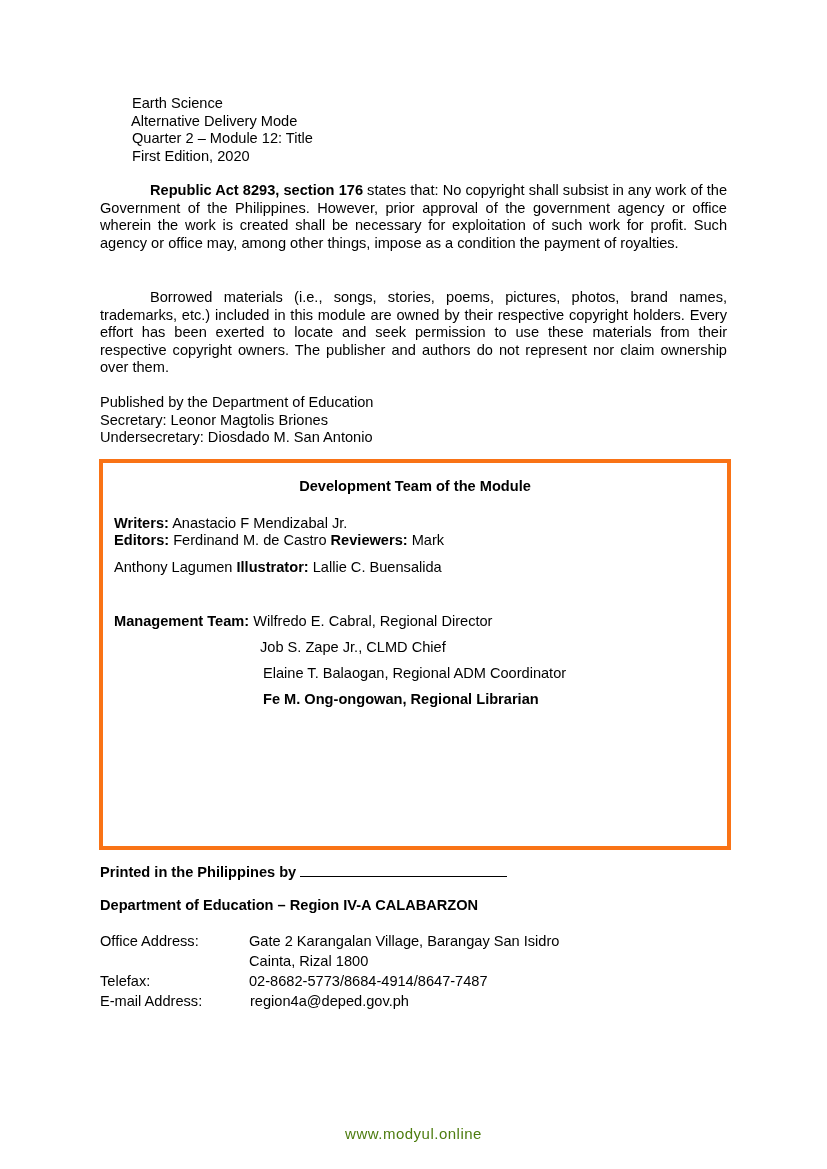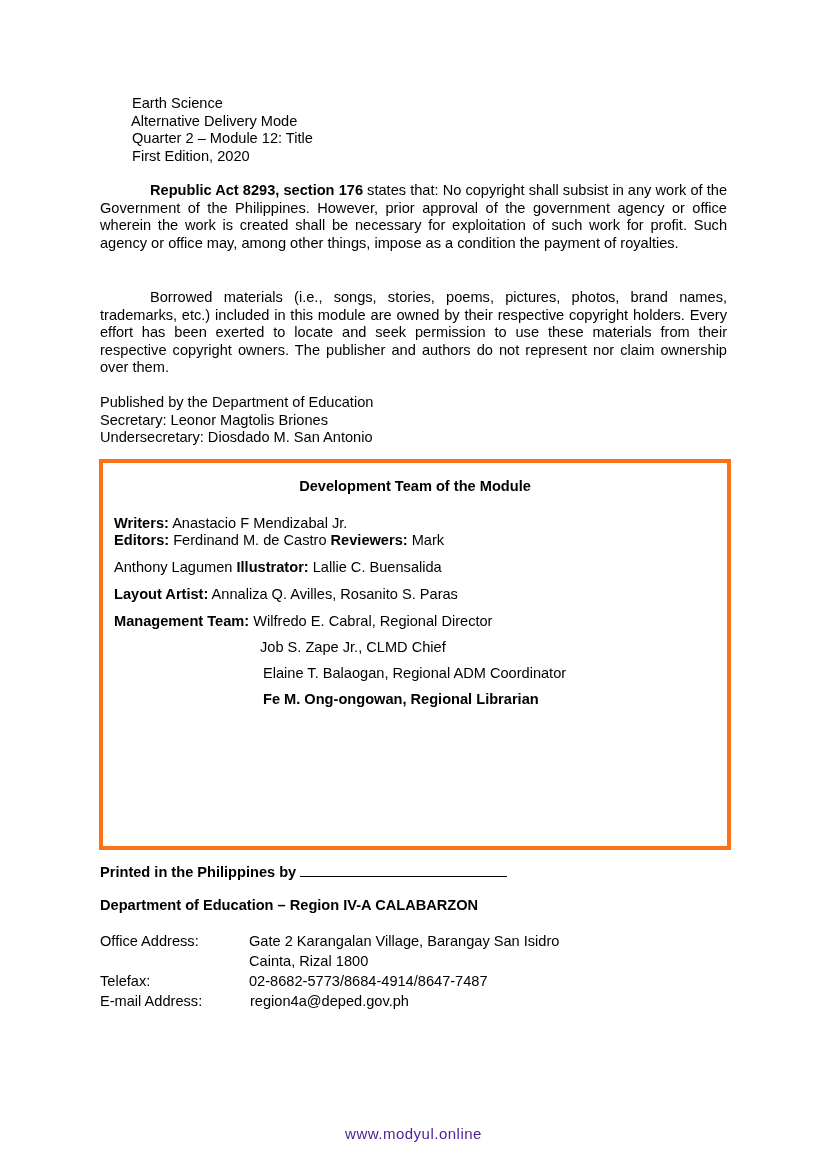--- a/index.html
+++ b/index.html
@@ -22,21 +22,21 @@
       border: 4px solid #f97316;
     }
     .team-title { position: absolute; left: 0; right: 0; top: 15px; text-align: center; font-weight: bold; }
     .team-line { position: absolute; left: 11px; }
     .printed { left: 100px; top: 862px; font-weight: bold; }
     .printed .blank { display: inline-block; width: 207px; border-bottom: 1.5px solid #000; height: 14px; vertical-align: baseline; margin-left: 4px; }
     .region { left: 100px; top: 897px; font-weight: bold; }
     .addr-row { position: absolute; left: 100px; }
     .addr-label { position: absolute; left: 0; white-space: nowrap; }
     .addr-value { position: absolute; left: 149px; white-space: nowrap; }
-    .watermark { left: 0; right: 0; top: 1125px; text-align: center; color: #4c1d95; font-size: 15px; letter-spacing: 0.5px; }
+    .watermark { left: 0; right: 0; top: 1125px; text-align: center; color: #4d7c0f; font-size: 15px; letter-spacing: 0.5px; }
   </style>
 </head>
 <body>
 
 <div class="abs header-block">
   <div>Earth Science</div>
   <div>Alternative Delivery Mode</div>
   <div>Quarter 2 – Module 12: Title</div>
   <div>First Edition, 2020</div>
 </div>
@@ -59,23 +59,20 @@
   <div class="team-title">Development Team of the Module</div>
   <div class="team-line" style="top:52px;">
     <span class="bold">Writers:</span><span> Anastacio F Mendizabal Jr.</span>
   </div>
   <div class="team-line" style="top:69px;">
     <span class="bold">Editors:</span><span> Ferdinand M. de Castro </span><span class="bold">Reviewers:</span><span> Mark</span>
   </div>
   <div class="team-line" style="top:96px;">
     <span>Anthony Lagumen </span><span class="bold">Illustrator:</span><span> Lallie C. Buensalida</span>
   </div>
-  <div class="team-line" style="top:123px;">
-    <span class="bold">Layout Artist:</span><span> Annaliza Q. Avilles, Rosanito S. Paras</span>
-  </div>
   <div class="team-line" style="top:150px;">
     <span class="bold">Management Team:</span> <span>Wilfredo E. Cabral, Regional Director</span>
   </div>
   <div class="team-line" style="top:176px; left:157px;">Job S. Zape Jr., CLMD Chief</div>
   <div class="team-line" style="top:202px; left:160px;">Elaine T. Balaogan, Regional ADM Coordinator</div>
   <div class="team-line" style="top:228px; left:160px;font-weight:bold;">Fe M. Ong-ongowan, Regional Librarian</div>
 </div>
 
 <div class="abs printed">
   <span>Printed in the Philippines by</span><span class="blank"></span>

